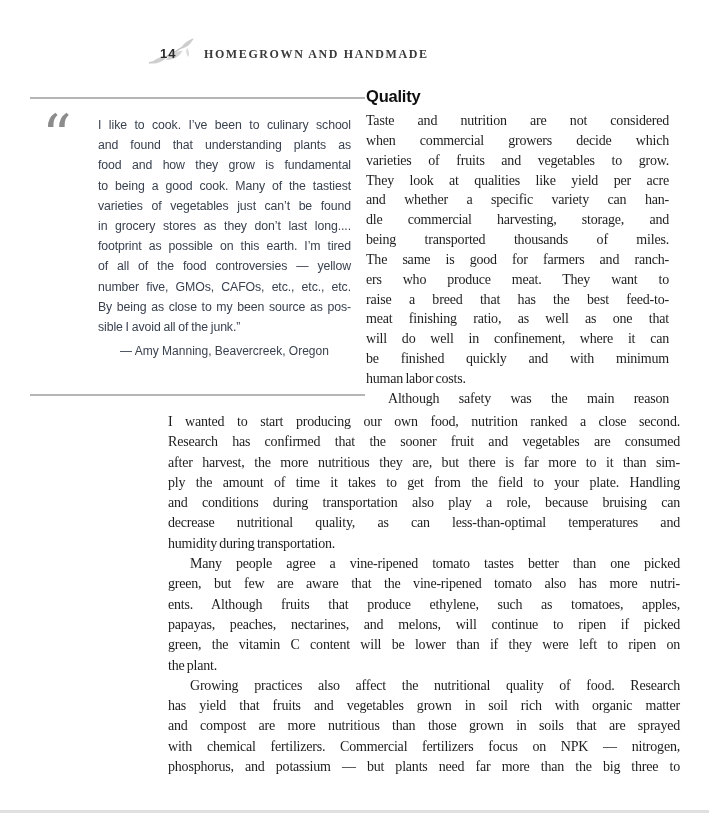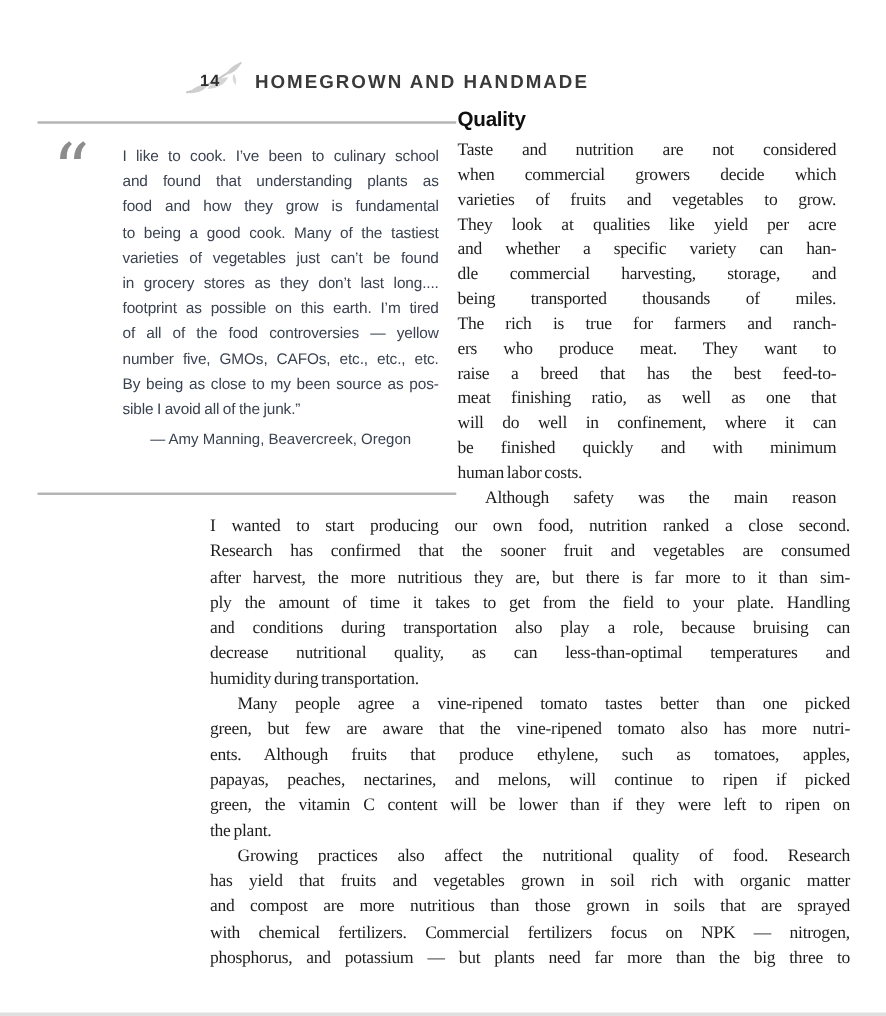--- a/index.html
+++ b/index.html
@@ -3,31 +3,31 @@
 <meta charset="utf-8">
 <style>
   html,body { margin:0; padding:0; }
   body { background:#ffffff; }
   .page {
     position:relative; width:709px; height:813px; background:#ffffff;
     overflow:hidden; font-family:"Liberation Serif", serif;
   }
 
   
-  .header { position:absolute; left:150px; top:53px; height:24px; display:flex; align-items:center; }
+  .header { position:absolute; left:150px; top:42px; height:24px; display:flex; align-items:center; }
   .pagenum-wrap { position:relative; width:44px; height:26px; }
   .ornament { position:absolute; left:-4px; top:-5px; }
   .page-number {
     position:absolute; left:10px; top:5px;
     font-family:"Liberation Sans", sans-serif; font-weight:bold;
     font-size:13px; color:#2d2d2d; letter-spacing:1px;
   }
   .book-title {
-    margin-left:10px; font-family:Liberation Sans, sans-serif;
-    font-weight:bold; font-size:15px; letter-spacing:1.6px; color:#3a3a3a;
+    margin-left:10px; font-family:Liberation Serif, serif;
+    font-weight:bold; font-size:12px; letter-spacing:1.6px; color:#3a3a3a;
   }
 
   
   .pull-quote {
     position:absolute; left:30px; top:97px; width:335px; height:299px;
     box-sizing:border-box;
     border-top:2px solid #b5b5b5; border-bottom:2px solid #b5b5b5;
   }
   .quote-mark {
     position:absolute; left:12px; top:8px; line-height:1;
@@ -113,21 +113,21 @@
     <h2 class="section-heading">Quality</h2>
     <div>
         <div class="para">
           <div class="line">Taste and nutrition are not considered</div>
           <div class="line">when commercial growers decide which</div>
           <div class="line">varieties of fruits and vegetables to grow.</div>
           <div class="line">They look at qualities like yield per acre</div>
           <div class="line">and whether a specific variety can han-</div>
           <div class="line">dle commercial harvesting, storage, and</div>
           <div class="line">being transported thousands of miles.</div>
-          <div class="line">The rich is true for farmers and ranch-</div>
+          <div class="line">The same is good for farmers and ranch-</div>
           <div class="line">ers who produce meat. They want to</div>
           <div class="line">raise a breed that has the best feed-to-</div>
           <div class="line">meat finishing ratio, as well as one that</div>
           <div class="line">will do well in confinement, where it can</div>
           <div class="line">be finished quickly and with minimum</div>
           <div class="line last">human labor costs.</div>
         </div>
         <div class="para">
           <div class="line indent">Although safety was the main reason</div>
         </div>

